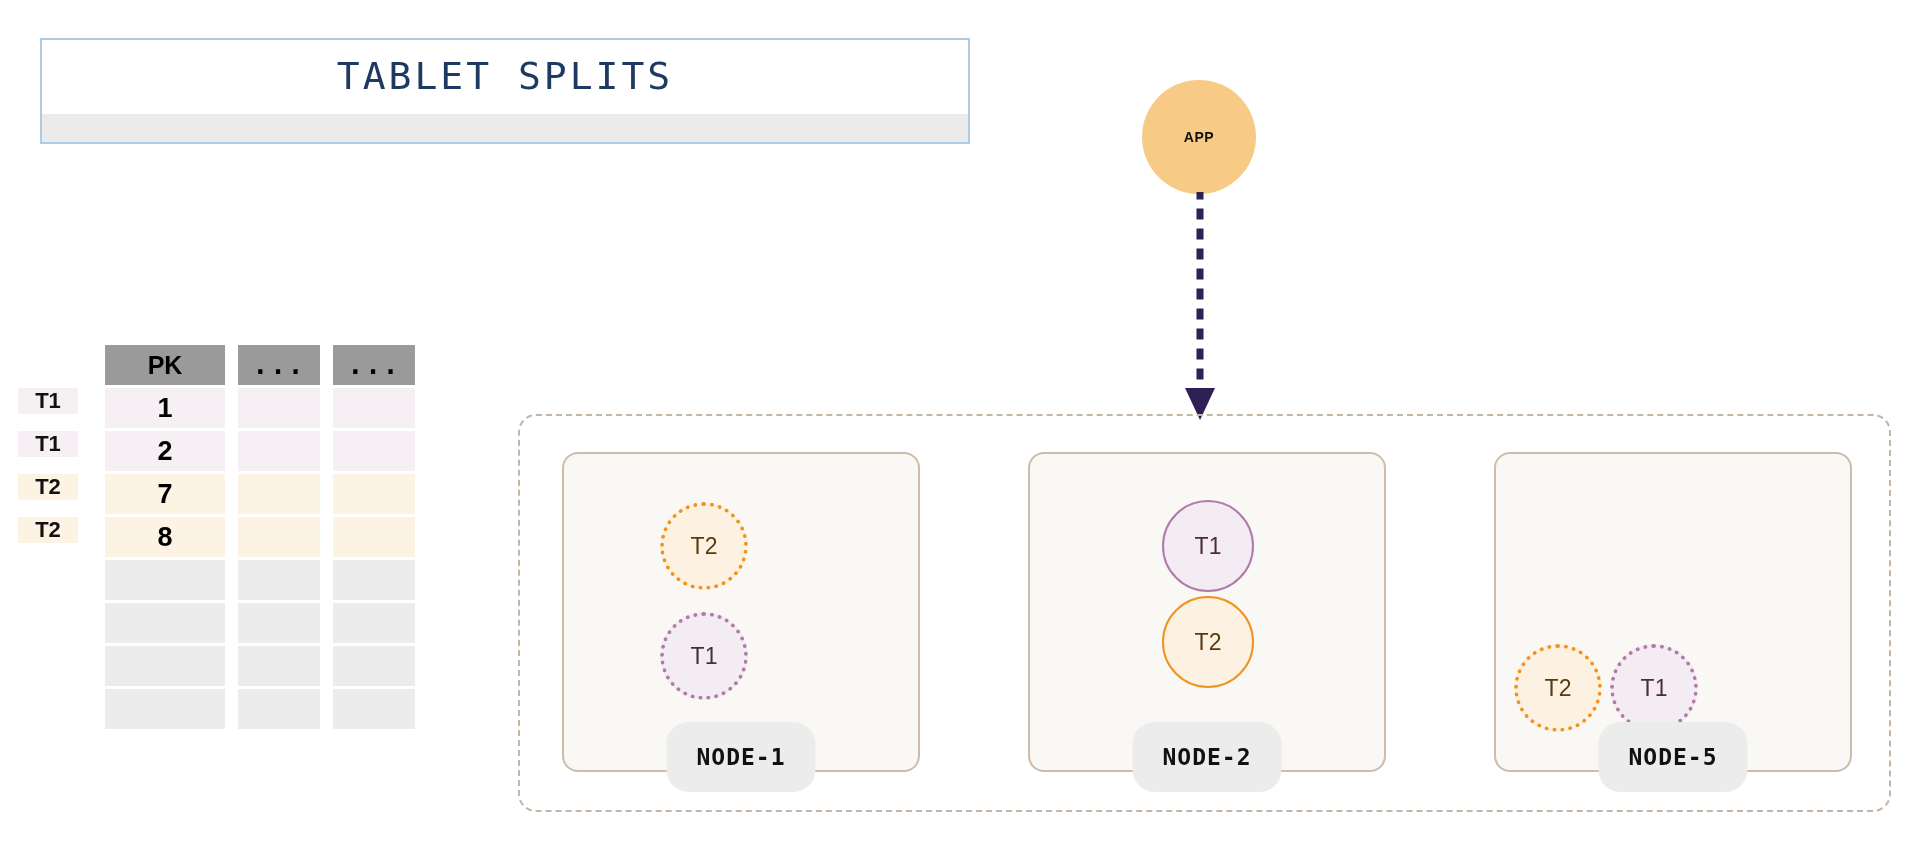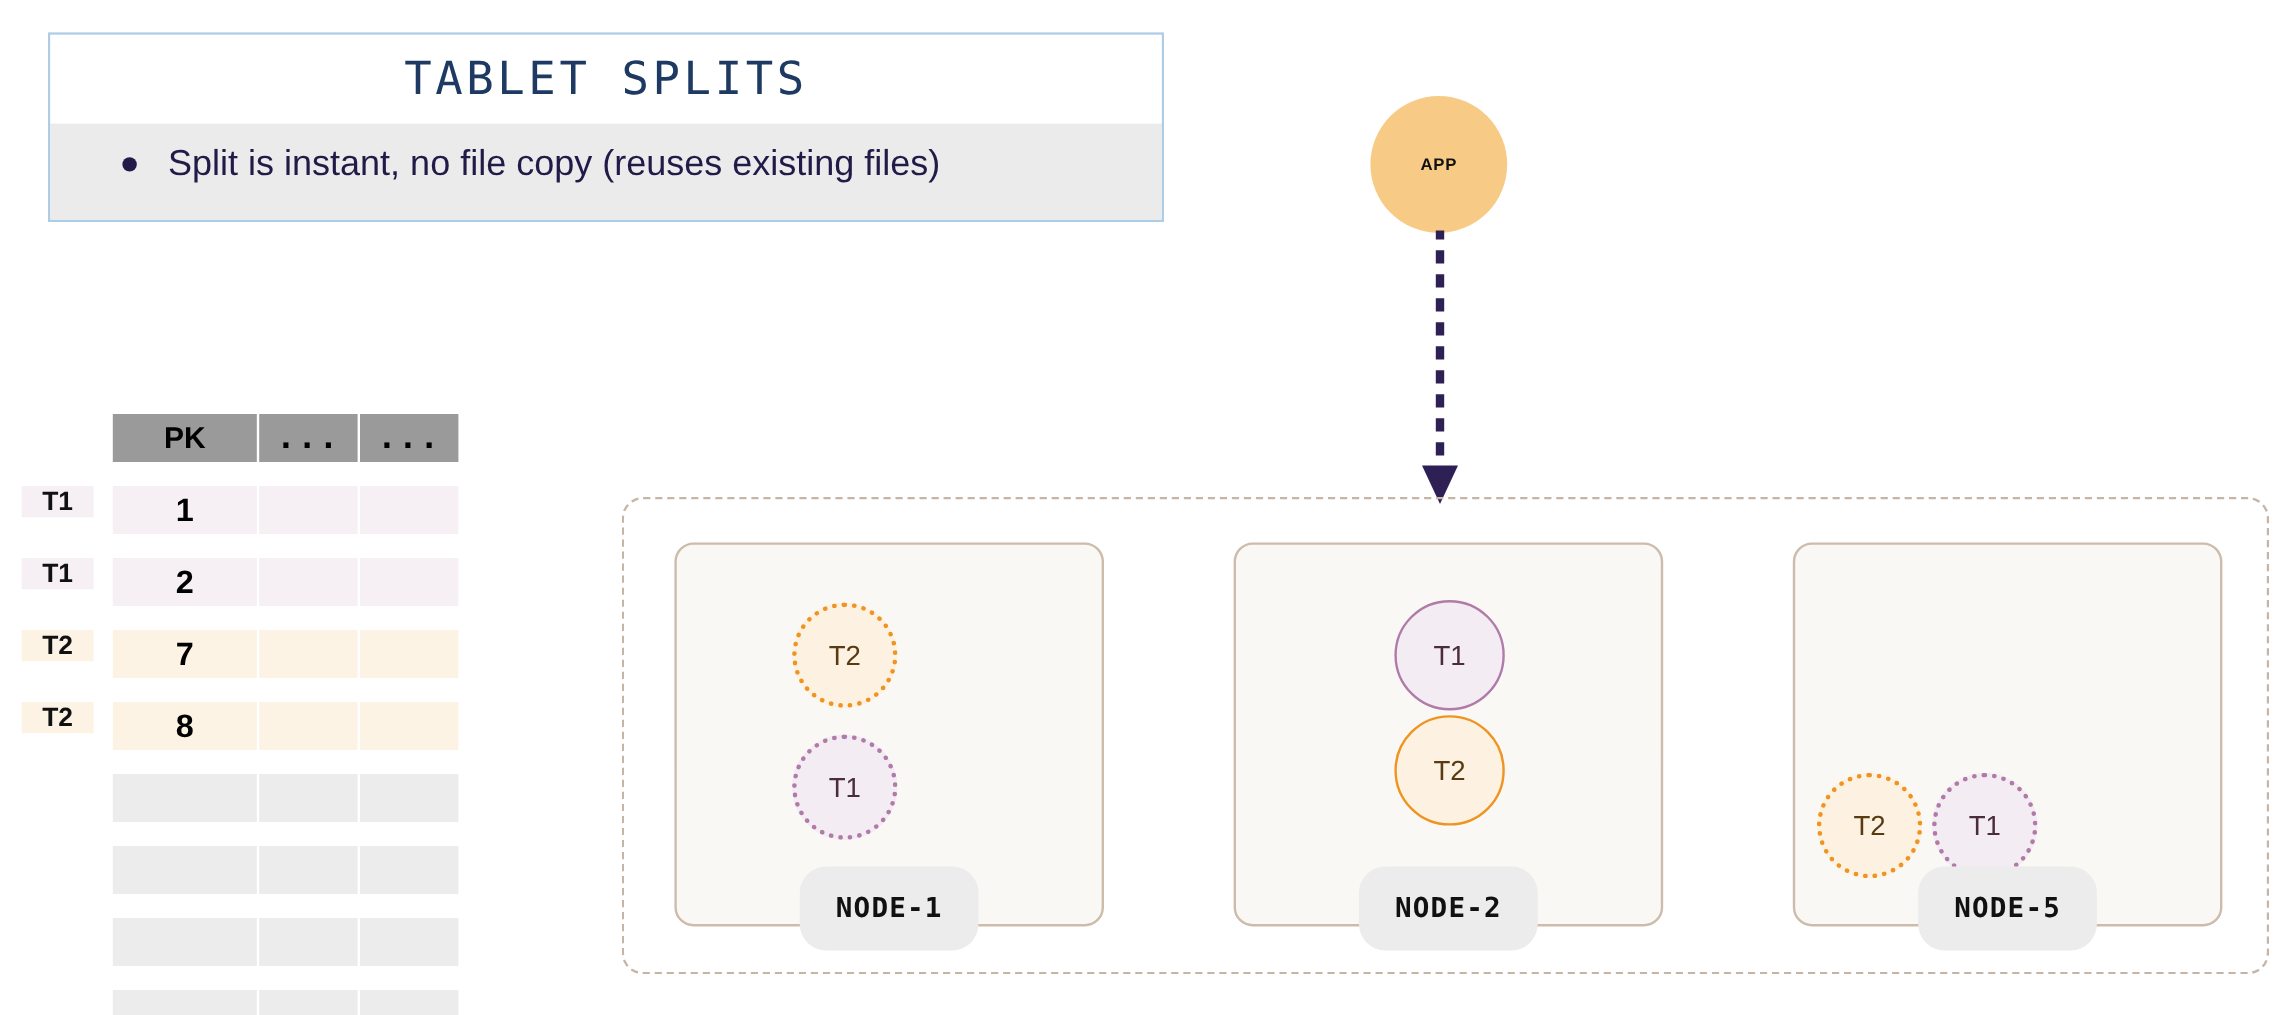--- a/index.html
+++ b/index.html
@@ -13,21 +13,21 @@
     position: relative;
     overflow: hidden;
     font-family: "Liberation Sans", sans-serif;
     -webkit-font-smoothing: antialiased;
   }
 
   
   #info-panel {
     position: absolute;
     left: 40px;
-    top: 27px;
+    top: 38px;
     width: 930px;
     border: 2px solid #aecce4;
     box-sizing: border-box;
     background: #ffffff;
   }
   #panel-title {
     text-align: center;
     color: #1e3a63;
     font-family: "DejaVu Sans Mono", "Liberation Mono", monospace;
     font-size: 38px;
@@ -68,22 +68,22 @@
     left: 18px;
     top: 345px;
   }
   #table-grid {
     position: relative;
     display: flex;
     flex-direction: column;
   }
   .tbl-row {
     display: flex;
-    gap: 2px;
-    margin-bottom: 20px;
+    gap: 13px;
+    margin-bottom: 3px;
   }
   .tag-cell {
     width: 60px;
     height: 100%;
     display: flex;
     align-items: center;
     justify-content: center;
     font-size: 22px;
     font-weight: bold;
     color: #111111;
@@ -226,24 +226,20 @@
   #n3-t2 { left: 18px; top: 190px; }
   #n3-t1 { left: 114px; top: 190px; }
 </style>
 </head>
 <body>
 
 <div id="info-panel">
   <div id="panel-title">TABLET SPLITS</div>
   <div id="panel-body">
     <ul class="bullets">
-      <li>
-        <span class="bullet-dot"></span>
-        <span>Split is instant, no file copy (reuses existing files)</span>
-      </li>
     </ul>
   </div>
 </div>
 
 <div id="table-area">
   <div id="table-grid">
 
     <div class="tbl-row hdr">
       <div class="tag-spacer"></div>
       <div class="cell c-pk">PK</div>

